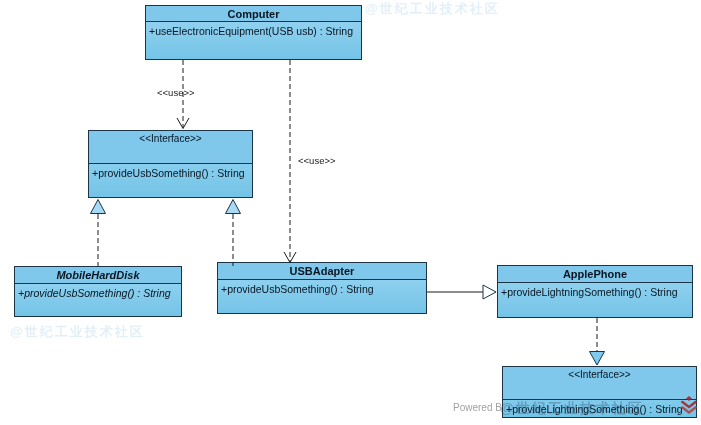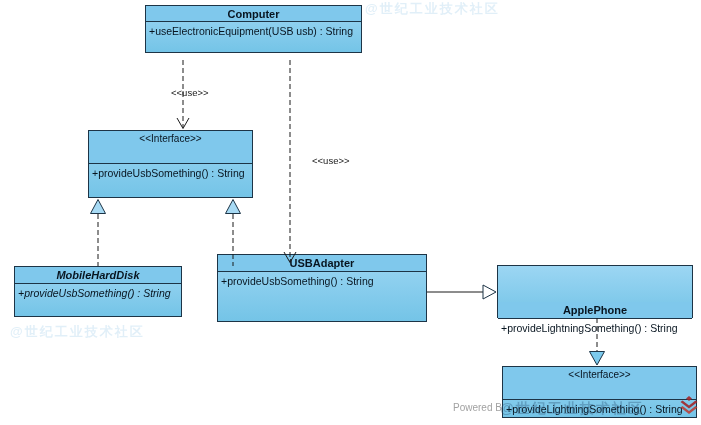--- a/index.html
+++ b/index.html
@@ -34,46 +34,45 @@
   .uml-method {
     display:block;
     font-size: 10.5px;
     line-height: 13px;
     padding: 3px 0 0 3px;
     white-space: nowrap;
     text-align: left;
   }
 
   
-  #box-computer       { left:145px; top:5px;   width:217px; height:48px; }
+  #box-computer       { left:145px; top:5px;   width:217px; height:55px; }
   #box-computer .uml-hdr { height:16px; }
   #box-usb            { left:88px;  top:130px; width:165px; height:68px; }
   #box-usb .uml-hdr   { height:33px; }
   #box-mobileharddisk { left:14px;   top:266px; width:168px; height:51px;font-style:italic; }
   #box-mobileharddisk .uml-hdr { height:17px; }
-  #box-usbadapter     { left:217px; top:254px; width:210px; height:68px; }
+  #box-usbadapter     { left:217px; top:262px; width:210px; height:52px; }
   #box-usbadapter .uml-hdr { height:17px; }
   #box-applephone     { left:497px; top:265px; width:196px; height:53px; }
-  #box-applephone .uml-hdr { height:17px;margin-top:36px; }
+  #box-applephone .uml-hdr { height:17px; }
   #box-lightning      { left:502px; top:366px; width:195px; height:52px; }
   #box-lightning .uml-hdr { height:33px; }
 
   
   #connectors {
     position:absolute; left:0; top:0; width:701px; height:425px;
     z-index: 3; pointer-events: none;
   }
 
   .edge-label {
     position: absolute;
     font-size: 9.5px;
     color: #1a1a1a;
     z-index: 3;
     white-space: nowrap;
-    margin-left: 14px;
   }
   #label-use-1 { left:157px; top:87px; }
   #label-use-2 { left:298px; top:155px; }
 
   
   .wm-powered {
     position:absolute; left:453px; top:402px;
     font-size:10px; color:#a2a2a2; z-index:1; white-space:nowrap;
   }
   .wm-overlay {

